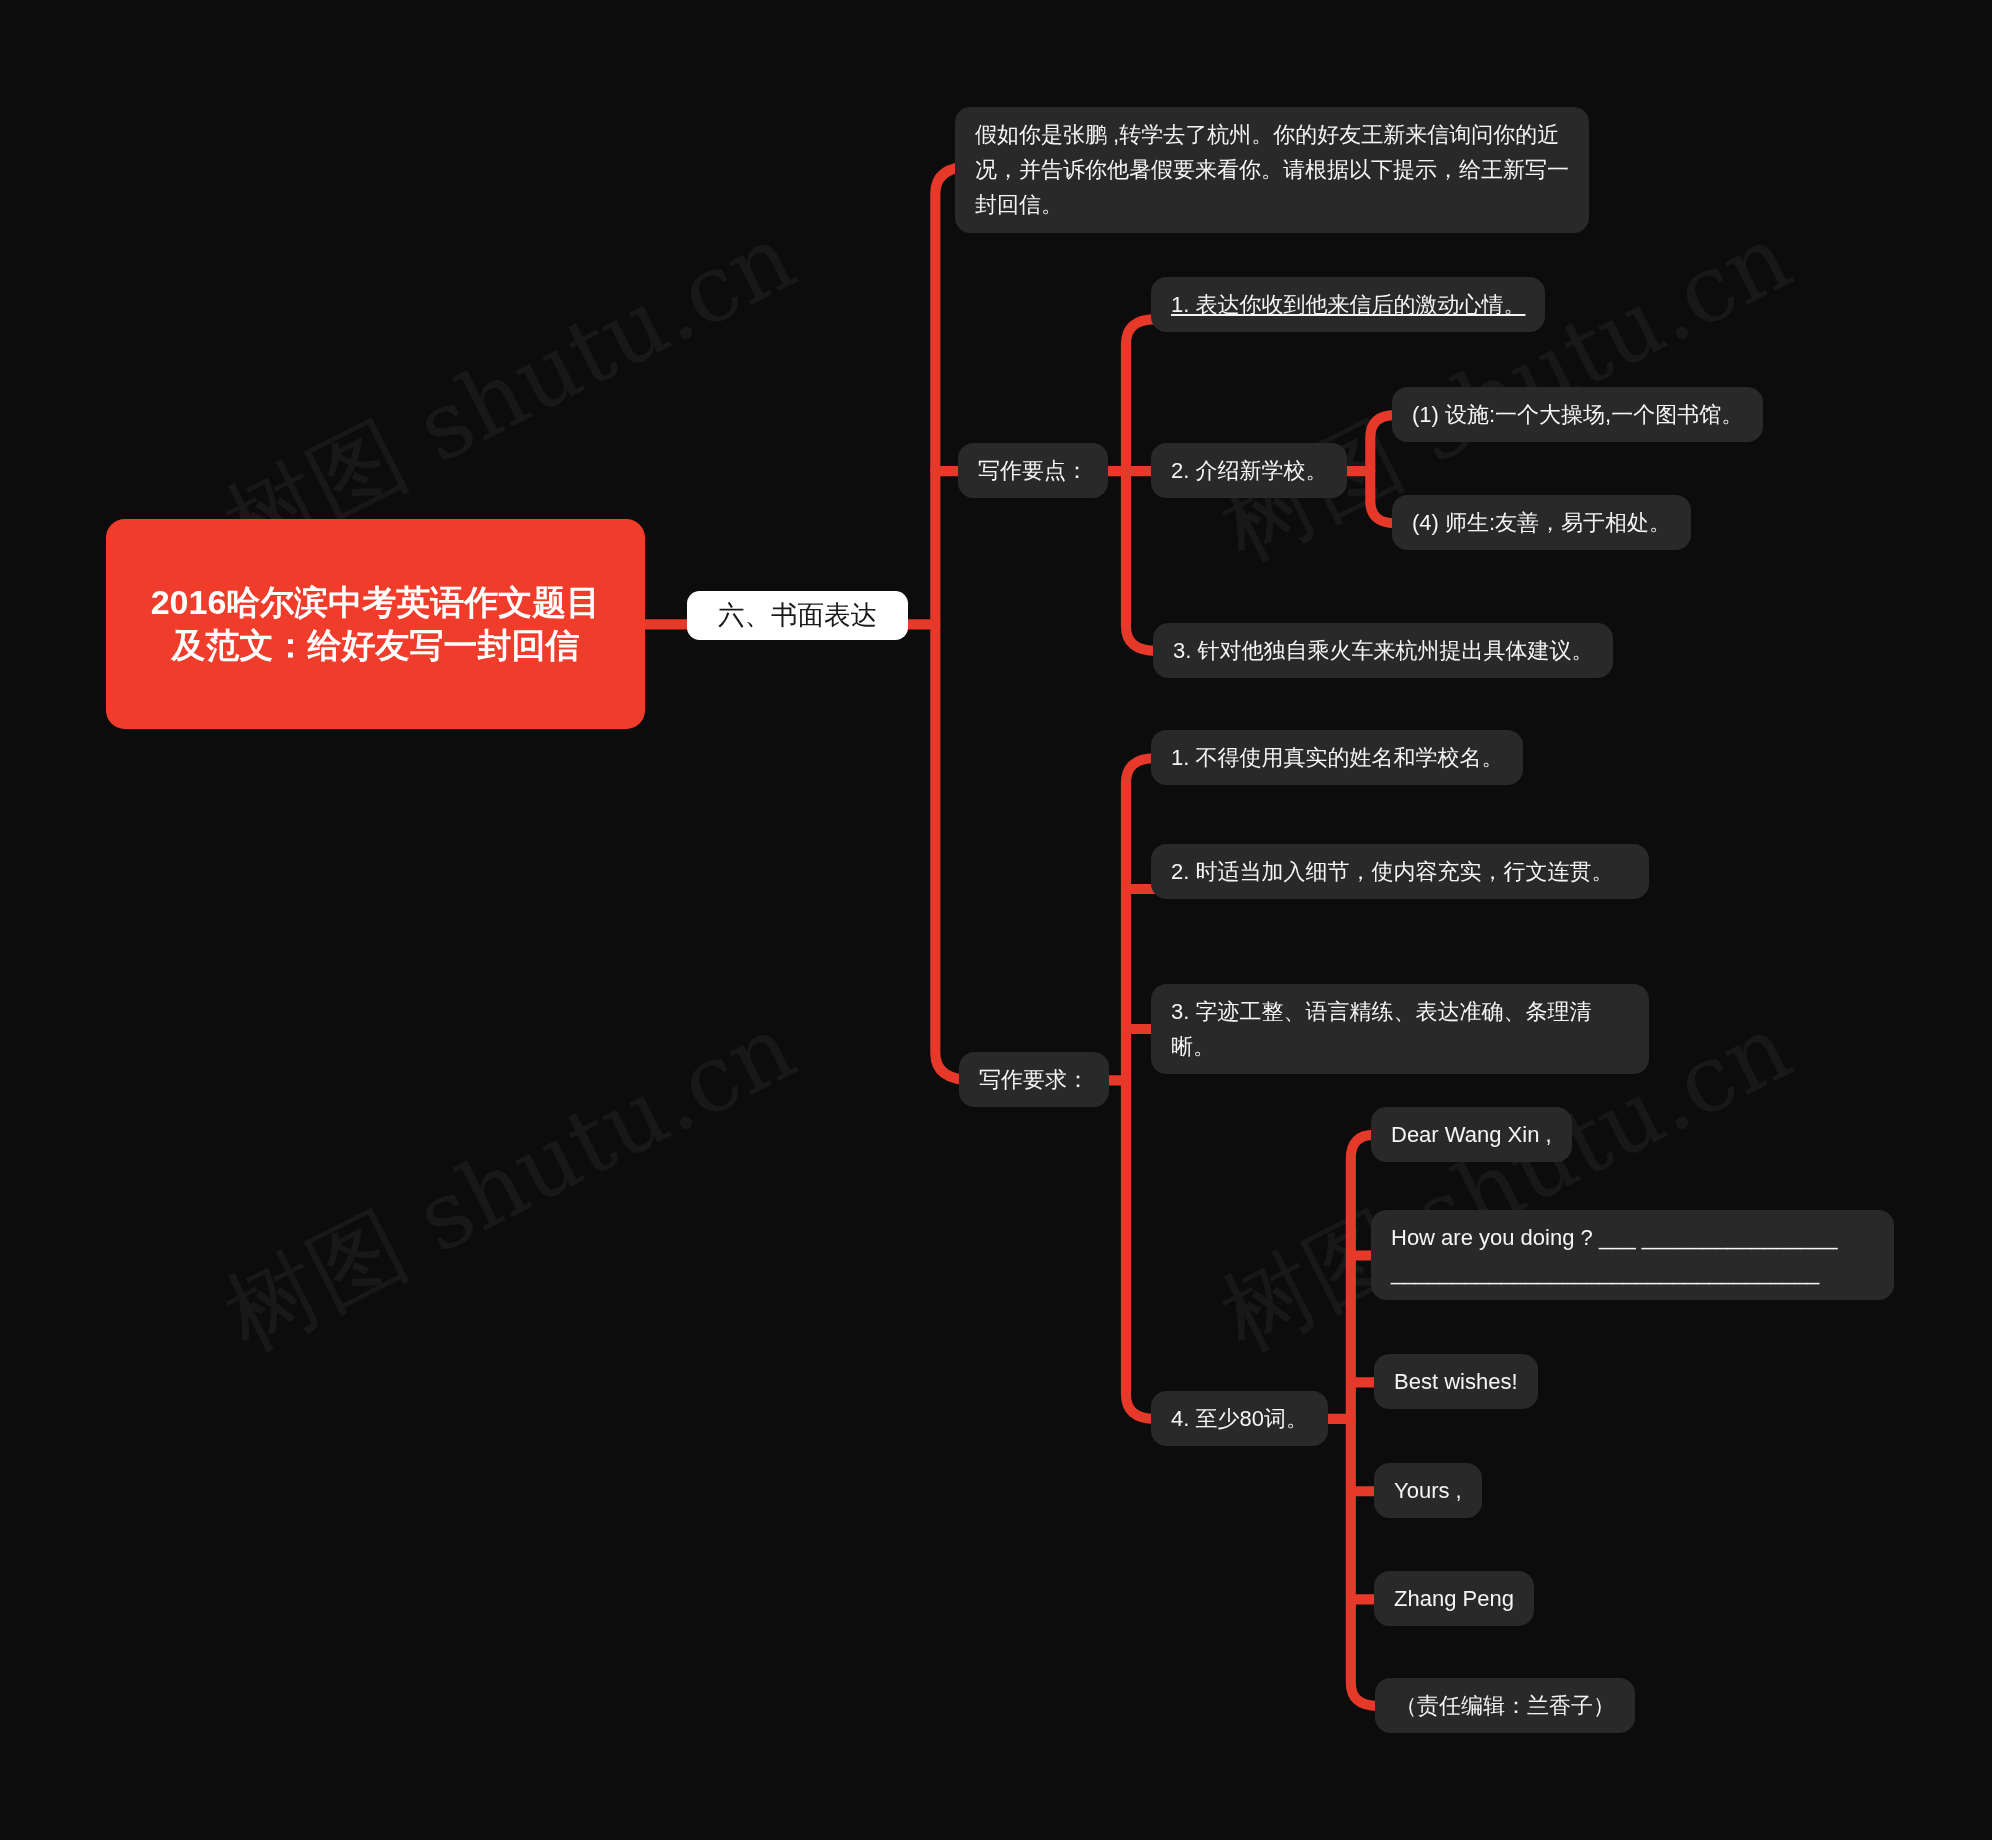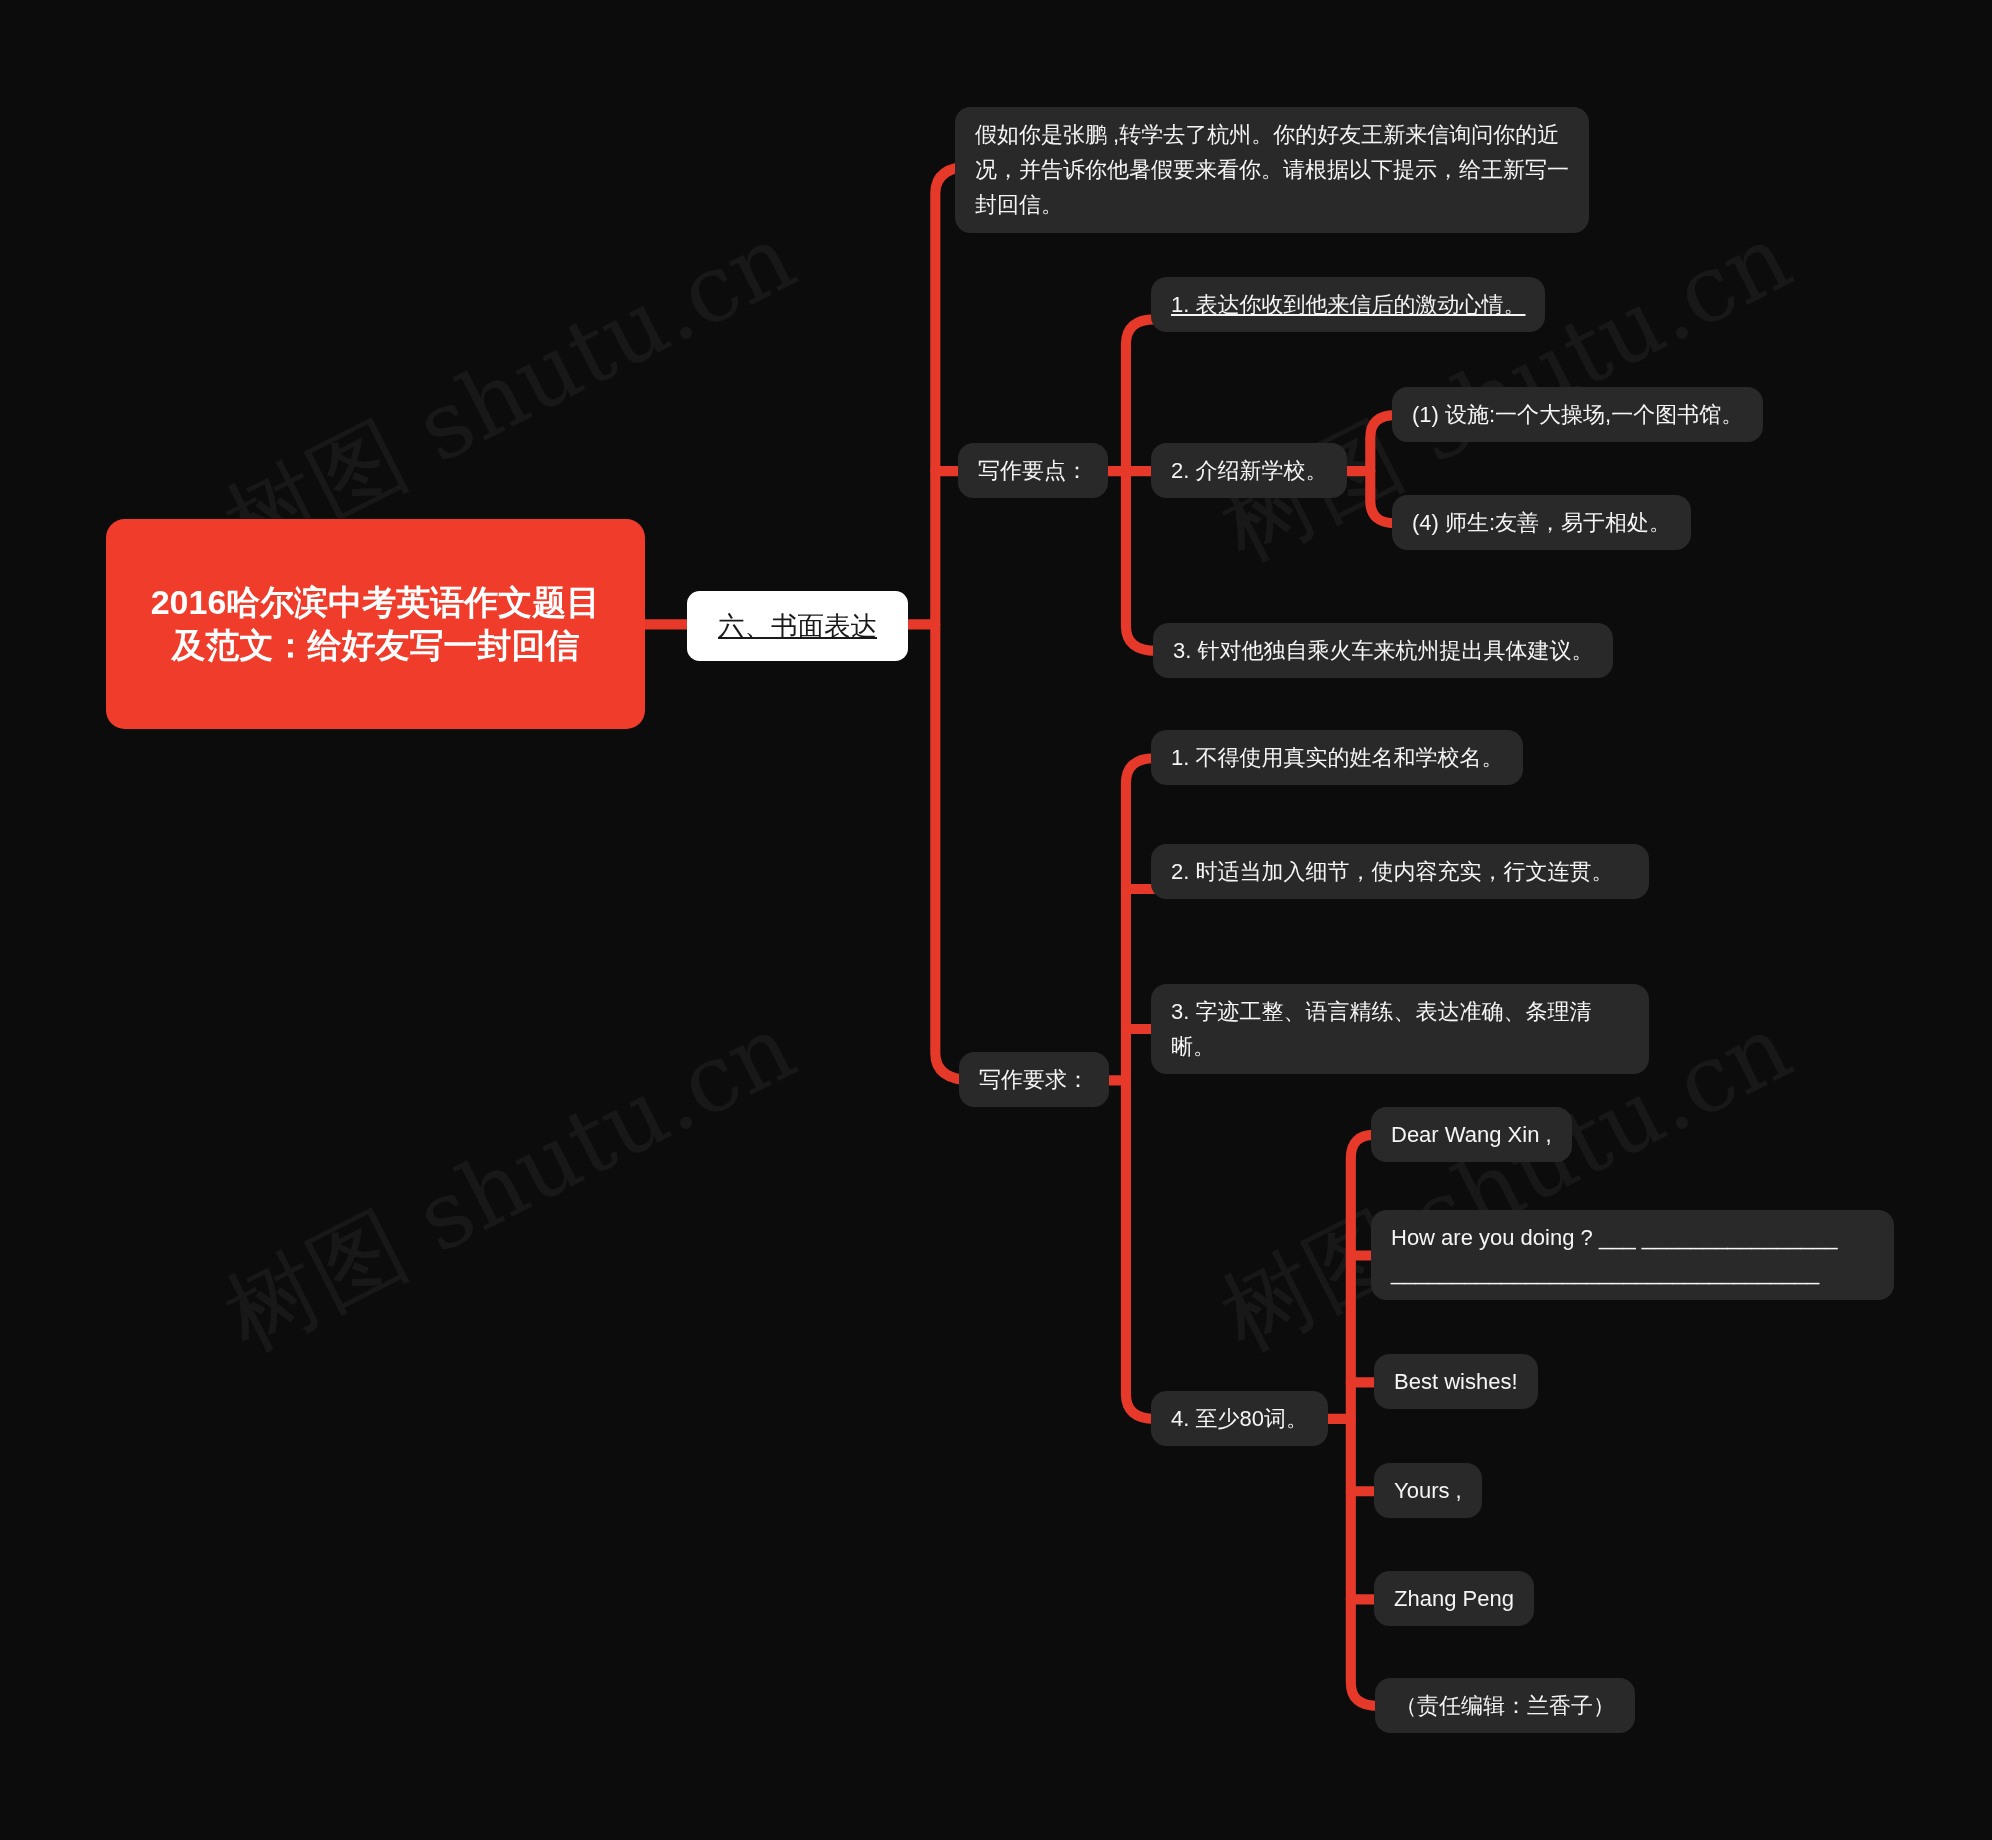--- a/index.html
+++ b/index.html
@@ -34,24 +34,24 @@
   
   .root{
     left:106px;top:519px;width:539px;height:210px;
     background:#f03c2a;color:#ffffff;
     font-size:34px;font-weight:bold;line-height:1.26;
     display:flex;align-items:center;justify-content:center;text-align:center;
     padding:0 34px;border-radius:18.7px;white-space:normal;
   }
   
   .main{
-    left:687px;top:591px;height:70px;
+    left:687px;top:591px;height:49px;
     background:#ffffff;color:#1a1a1a;
     font-size:26.5px;display:flex;align-items:center;
-    padding:13px 31px;border-radius:12.5px;text-decoration:underline;
+    padding:13px 31px;border-radius:12.5px;
   }
   
   #note{left:955px;top:107px;width:634px;}
   #points-label{left:958px;top:443px;}
   #p1{left:1151px;top:277px;text-decoration:underline;}
   #p2{left:1151px;top:443px;}
   #p2-1{left:1392px;top:387px;}
   #p2-2{left:1392px;top:495px;}
   #p3{left:1153px;top:623px;}
   #req-label{left:959px;top:1052px;}

